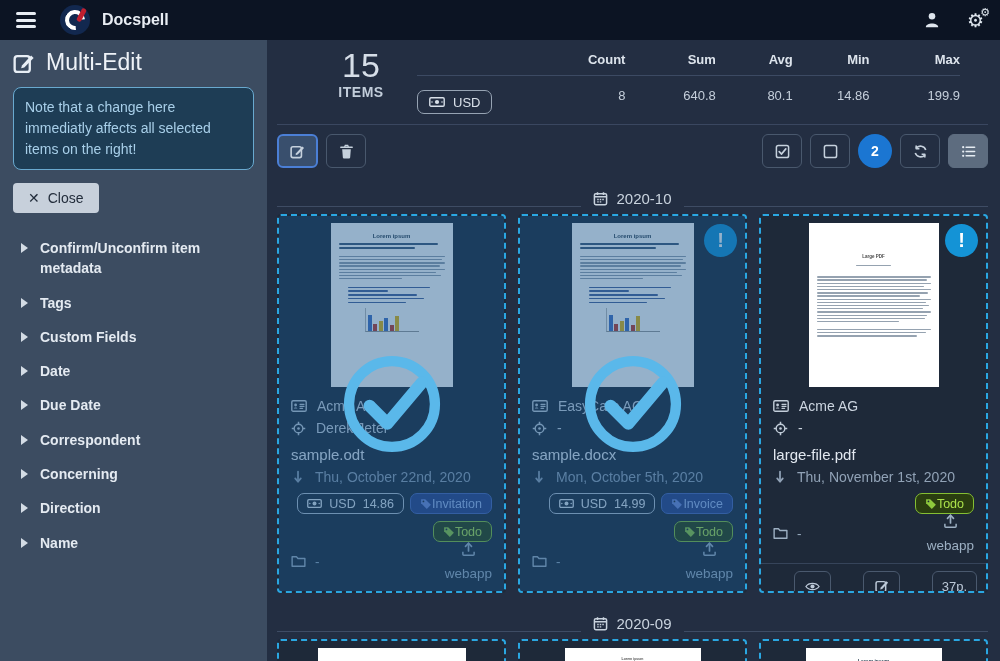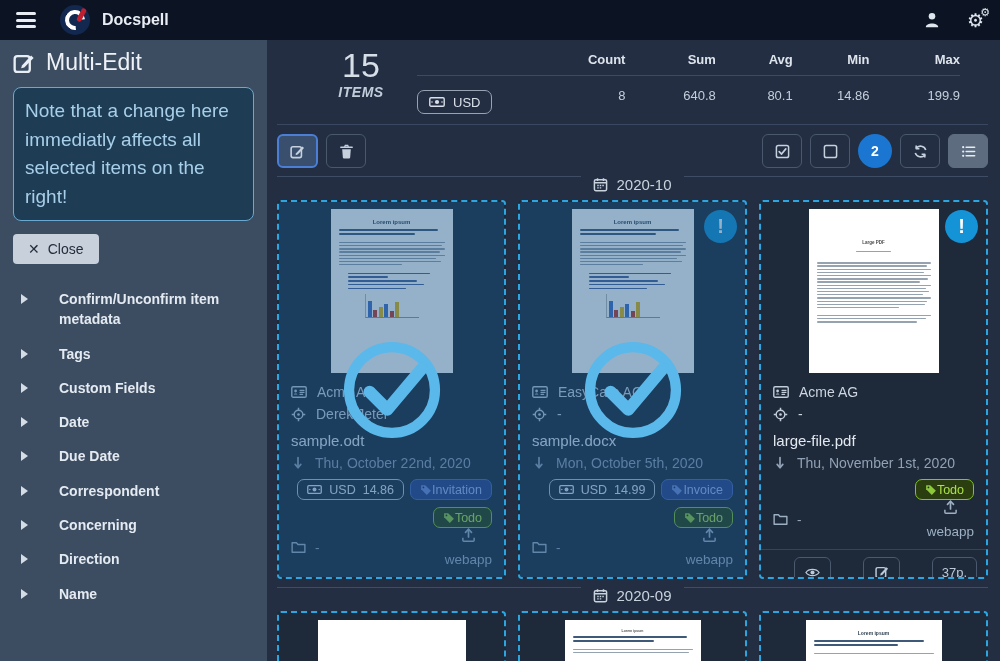--- a/index.html
+++ b/index.html
@@ -24,38 +24,38 @@
   .cogs { font-size:19px; line-height:1; color:#dfe6ee; position:relative; }
   .cogs small { position:absolute; font-size:11px; right:-6px; top:-4px; }
 
   .layout { display:flex; height:621px; }
 
   
   .sidebar { width:267px; background:#3c4c61; padding:9px 13px; flex:none; }
   .sb-title { display:flex; align-items:center; gap:11px; color:#eef2f7;
     font-size:23px; font-weight:normal; }
   .note { margin-top:11px; background:#1e3d55; border:1px solid #69a9cf; border-radius:8px;
-    color:#a8cfe9; font-size:19px; line-height:1.5; padding:9px 11px; }
+    color:#a8cfe9; font-size:14px; line-height:1.5; padding:9px 11px; }
   .close-btn { margin-top:13px; display:inline-flex; align-items:center; gap:8px;
     background:#c7d0db; color:#232d3c; border:none; border-radius:4px; padding:7px 15px;
     font-size:14px; font-family:inherit; cursor:pointer; }
   .acc-list { margin-top:18px; }
-  .acc { display:flex; align-items:flex-start; gap:31px; padding:7px 2px 7px 8px;
+  .acc { display:flex; align-items:flex-start; gap:12px; padding:7px 2px 7px 8px;
     color:#e4eaf1; font-weight:bold; font-size:14px; line-height:1.45; cursor:pointer; }
   .caret { width:0; height:0; border-left:7px solid #d4dce5; border-top:5px solid transparent;
     border-bottom:5px solid transparent; margin-top:5px; flex:none; }
 
   
   .main { flex:1; padding:8px 12px 0 10px; display:flex; flex-direction:column; overflow:hidden; }
 
   .stats-head { display:flex; align-items:flex-start; border-bottom:1px solid #3a4760;
     padding-bottom:10px; }
   .item-count { width:92px; margin-left:38px; text-align:center; flex:none; }
   .item-count .num { color:#d6deе8; color:#d6dee8; font-size:34px; line-height:1.05; }
-  .item-count .lbl { color:#c2cdda; font-size:14px; font-weight:bold; letter-spacing:.5px;font-style:italic; }
+  .item-count .lbl { color:#c2cdda; font-size:14px; font-weight:bold; letter-spacing:.5px; }
   .stats-grid { flex:1; margin-left:10px; padding-right:28px; display:grid;
     grid-template-columns:118px 1fr 1fr .85fr .85fr 1fr; }
   .stats-grid .hc { color:#dde4ec; font-weight:bold; font-size:13px; text-align:right;
     padding:4px 0 8px; border-bottom:1px solid #3c4a63; }
   .stats-grid .hc.first { text-align:left; }
   .stats-grid .vc { color:#c5cfdb; font-size:13px; text-align:right; padding-top:12px; }
   .stats-grid .vc.first { text-align:left; }
   .cur-badge { display:inline-flex; align-items:center; gap:8px; border:1px solid #96a3b3;
     border-radius:7px; padding:3px 11px; color:#d9e0e9; font-size:13px; margin-top:2px; }
 
@@ -64,21 +64,21 @@
   .tb-right { margin-left:auto; }
   .btn { height:34px; min-width:40px; padding:0 11px; border:1px solid #49586d;
     border-radius:6px; background:transparent; color:#c6d1dd; display:inline-flex;
     align-items:center; justify-content:center; cursor:pointer; font-family:inherit; }
   .btn.active-edit { border:2px solid #4b7fd6; background:#394f6d; }
   .btn.active-view { background:#5d6c7f; border-color:#5d6c7f; color:#e5ebf2; }
   .count-circle { width:34px; height:34px; border-radius:50%; background:#1b76d2;
     color:#fff; font-size:14px; font-weight:bold; display:flex; align-items:center;
     justify-content:center; }
 
-  .sec-head { margin-top:8px; display:flex; align-items:flex-start; gap:12px; }
+  .sec-head { margin-top:22px; display:flex; align-items:flex-end; gap:12px; }
   .sec-head .line { flex:1; height:1px; background:#3e4c64; }
   .sec-label { display:flex; align-items:center; gap:8px; color:#c9d3de; font-size:15px; }
 
   .grid { margin-top:7px; display:grid; grid-template-columns:repeat(3,1fr); gap:12px; }
 
   
   .card { position:relative; background:#1e2939; border:2px dashed #2aa7e2; border-radius:4px;
     display:flex; flex-direction:column; height:379px; overflow:hidden; cursor:pointer; }
   .card.partial { height:300px; }
   .preview { height:172px; flex:none; display:flex; justify-content:center; padding-top:7px;

